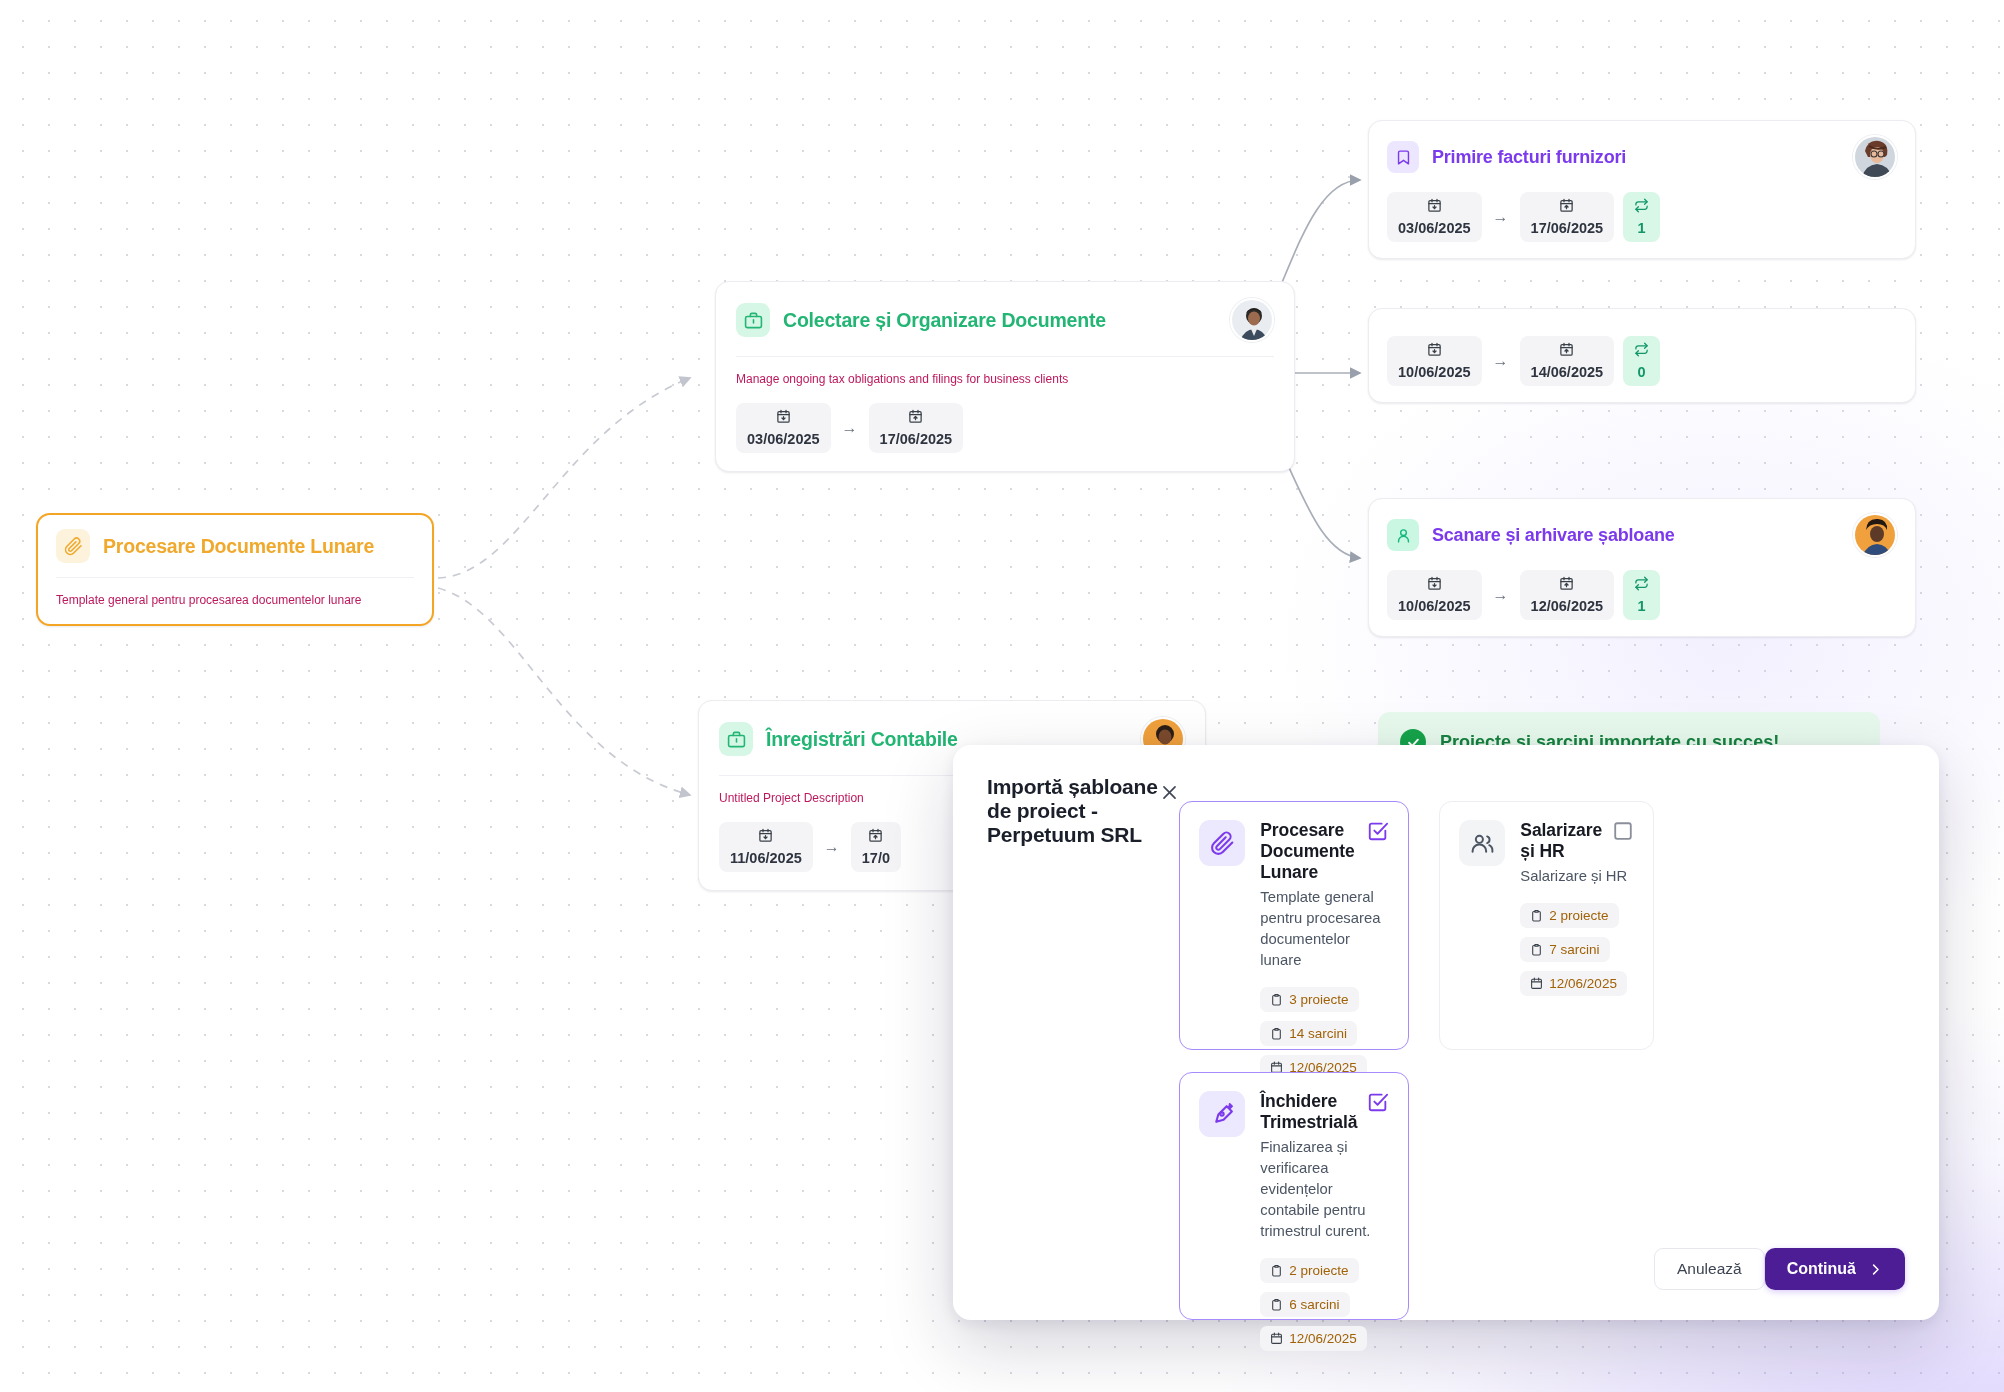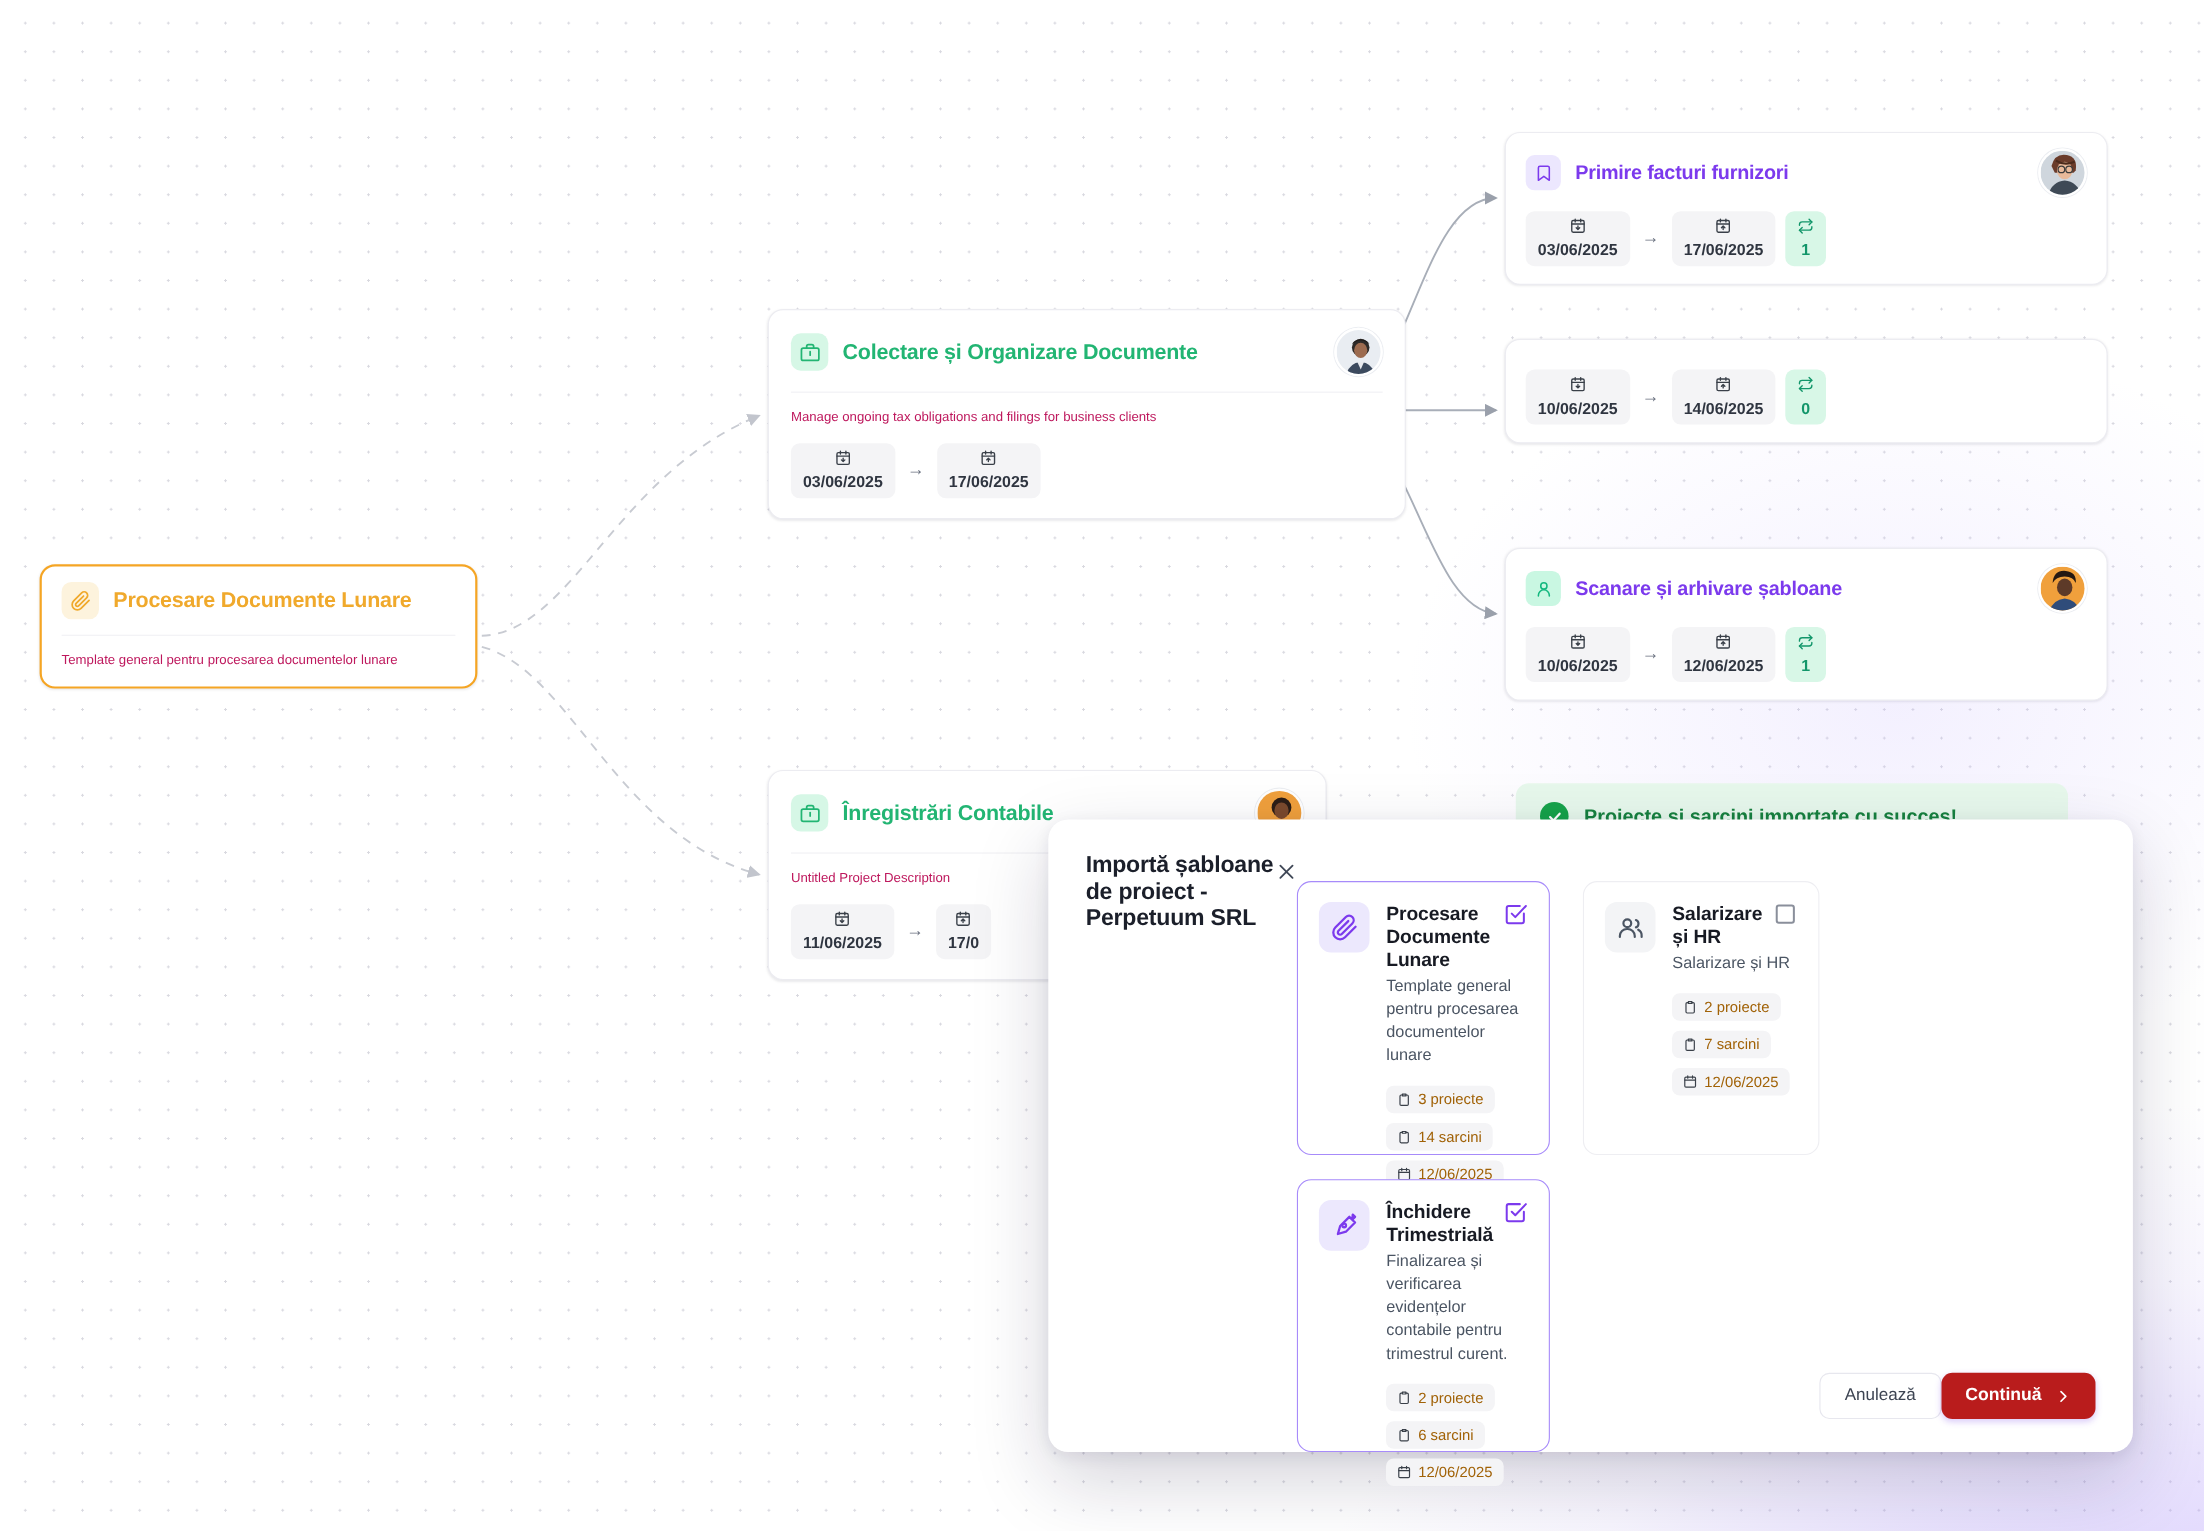--- a/index.html
+++ b/index.html
@@ -68,21 +68,21 @@
     font-size: 14.5px; font-weight: 700; color: #2f3540;
     white-space: nowrap;
     flex-direction: column;
   }
   .chip.green-chip { background: #d8f7e7; color: #12966a; }
   .arrowchar { color: #6b7280; font-size: 16px; padding: 0 2px; }
 
   
   #node-root  { left: 36px;  top: 513px;  width: 398px;
                 border: 2px solid #f5a524; border-radius: 14px; padding: 14px 18px 16px 18px; }
-  #node-proj1 { left: 698px; top: 281px;  width: 580px; }
+  #node-proj1 { left: 715px; top: 281px;  width: 580px; }
   #node-proj2 { left: 698px; top: 700px;  width: 508px; }
   #node-task1 { left: 1368px; top: 120px; width: 548px; padding: 14px 18px 16px 18px;}
   #node-task2 { left: 1368px; top: 308px; width: 548px; padding: 14px 18px 16px 18px;}
   #node-task3 { left: 1368px; top: 498px; width: 548px; padding: 14px 18px 16px 18px;}
   .task .node-title { font-size: 18px; }
   .task .tile { width: 32px; height: 32px; border-radius: 8px; }
   .task .chips { margin-top: 13px; }
 
   
   #toast {
@@ -157,21 +157,21 @@
     display: flex; align-items: center;
     padding: 0 0 30px 0;
   }
   #cancel-btn {
     background: #ffffff; border: 1.5px solid #e7e7ee; border-radius: 9px;
     padding: 11px 22px; font-size: 15.5px; color: #3d4452; cursor: pointer;
     font-family: inherit;
   }
   #continue-btn {
     margin-left: auto;
-    background: #b91c1c; border: none; border-radius: 10px;
+    background: #4c1d95; border: none; border-radius: 10px;
     padding: 12px 22px; color: #ffffff; font-size: 16px; font-weight: 700;
     display: inline-flex; align-items: center; gap: 12px; cursor: pointer;
     font-family: inherit;
     box-shadow: 0 2px 6px rgba(124,76,232,.28);
   }
 </style>
 </head>
 <body>
 
 <div id="canvas">

